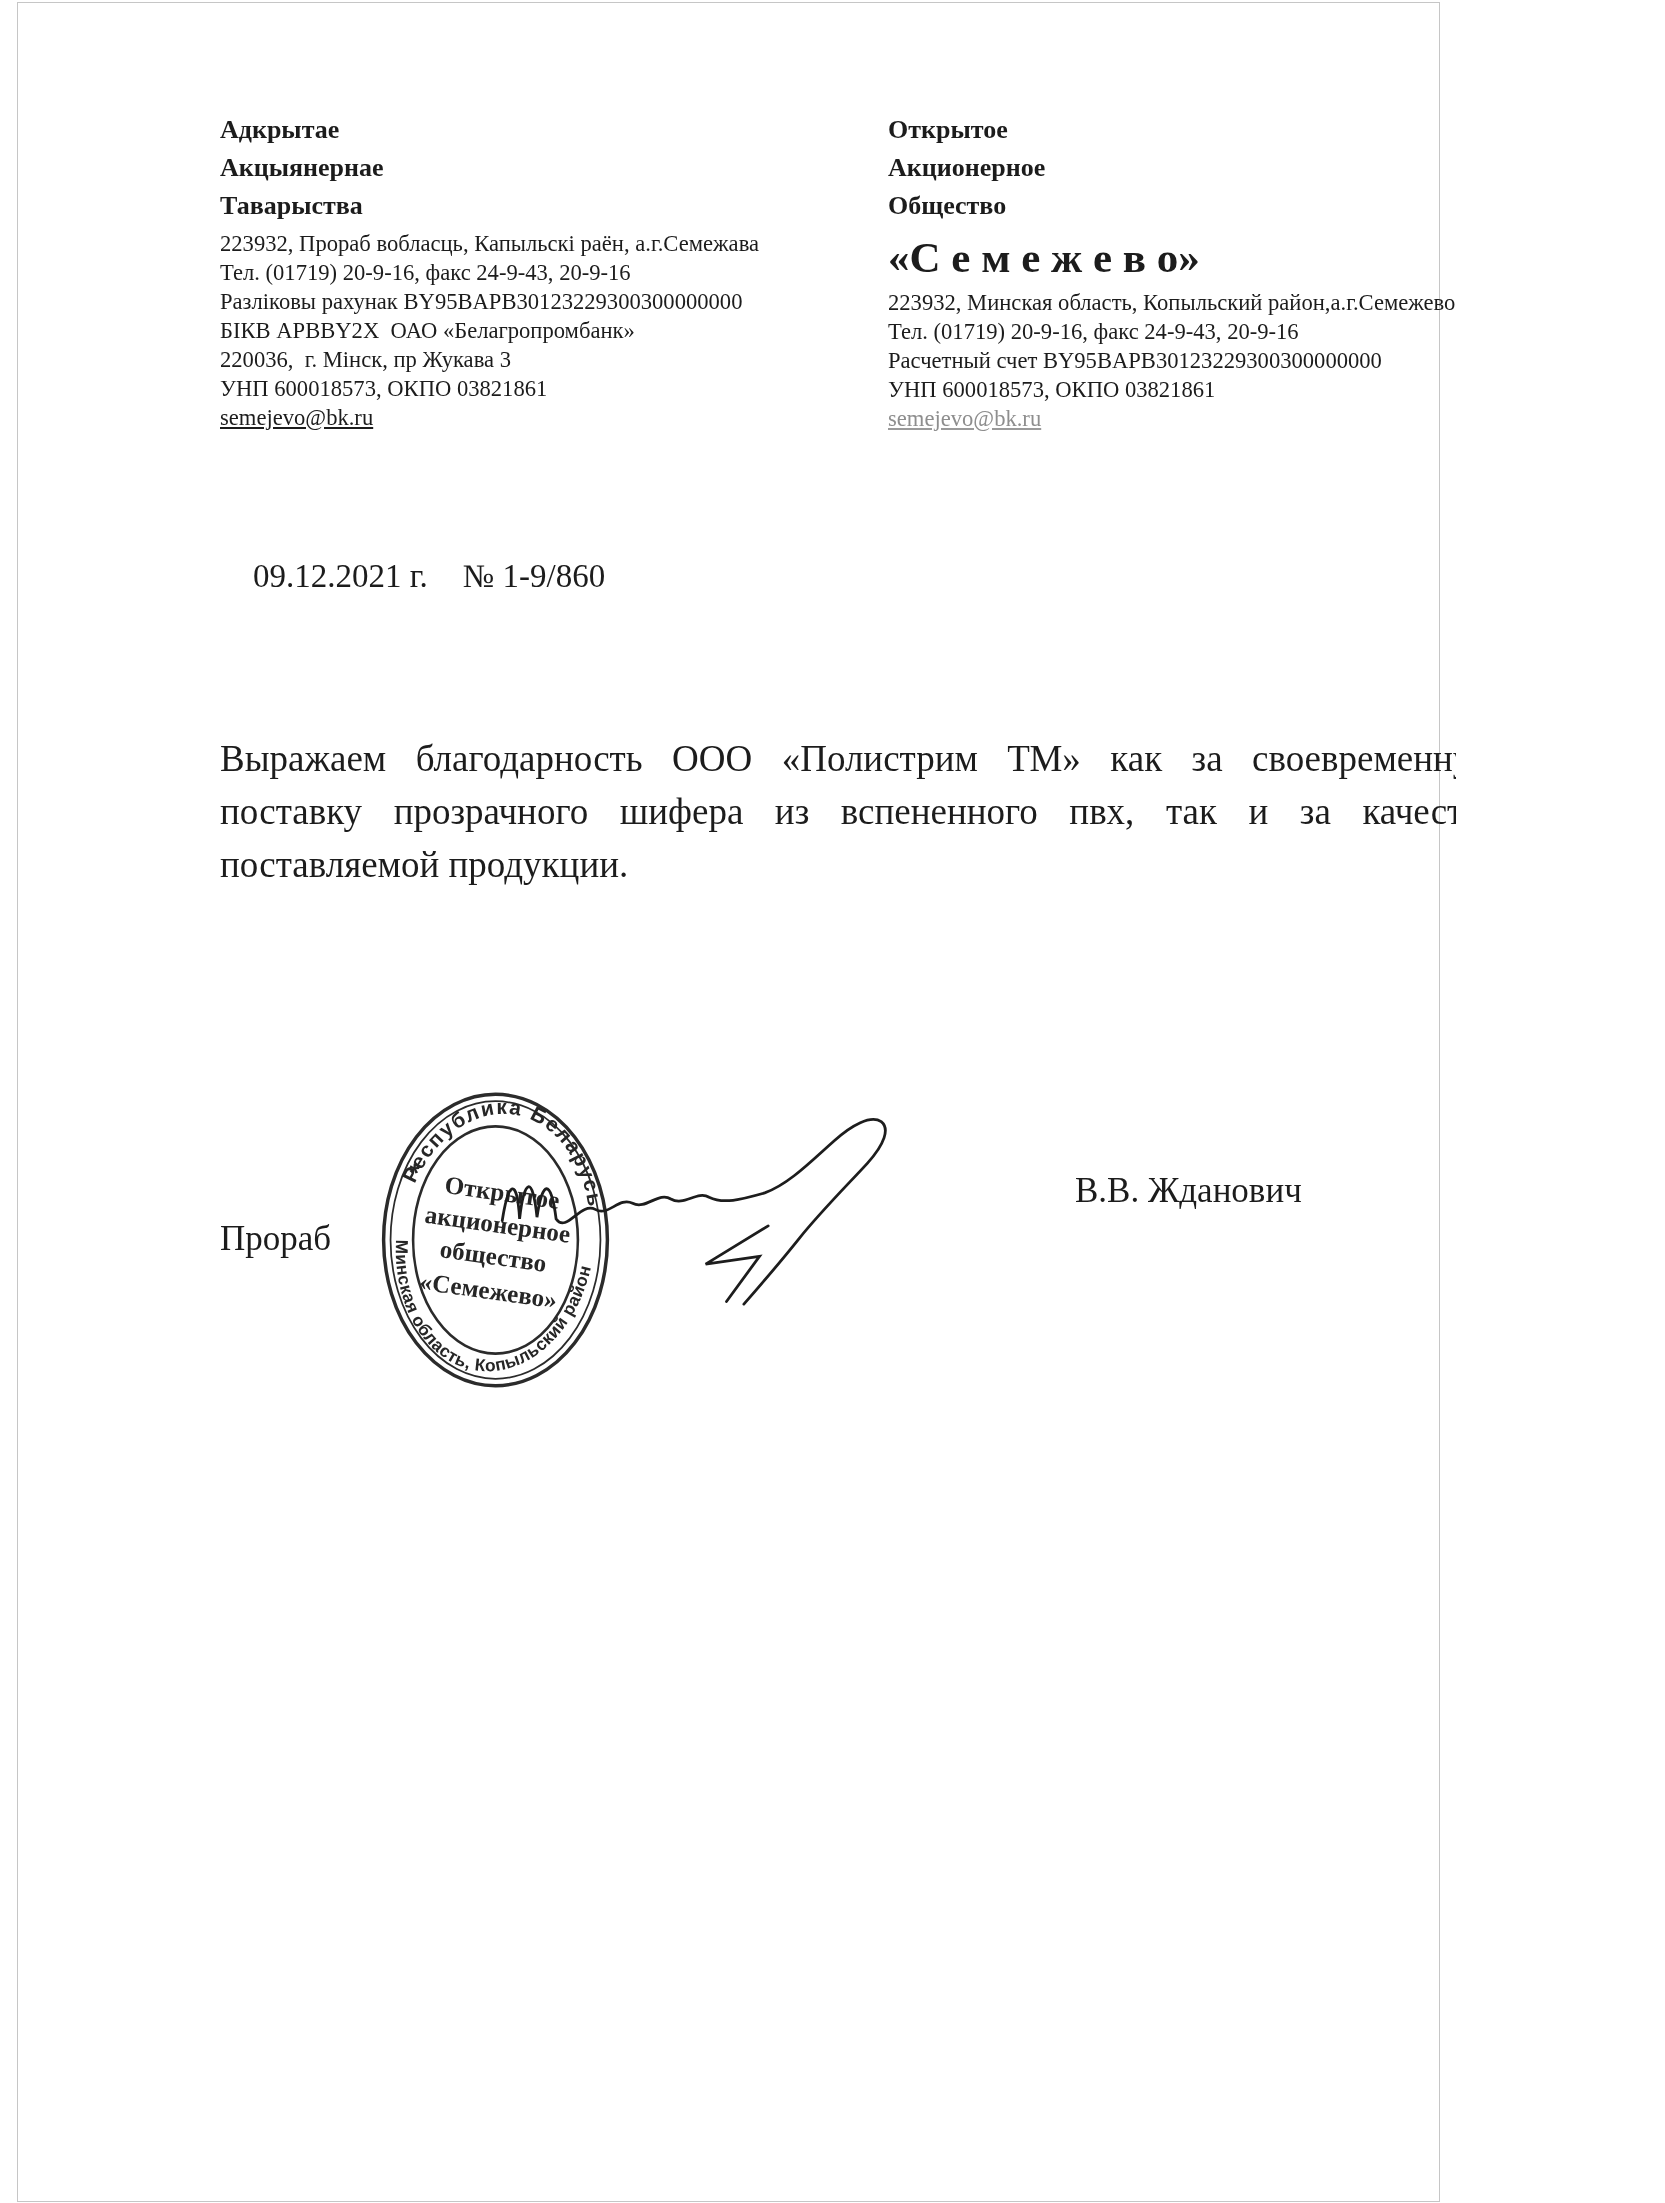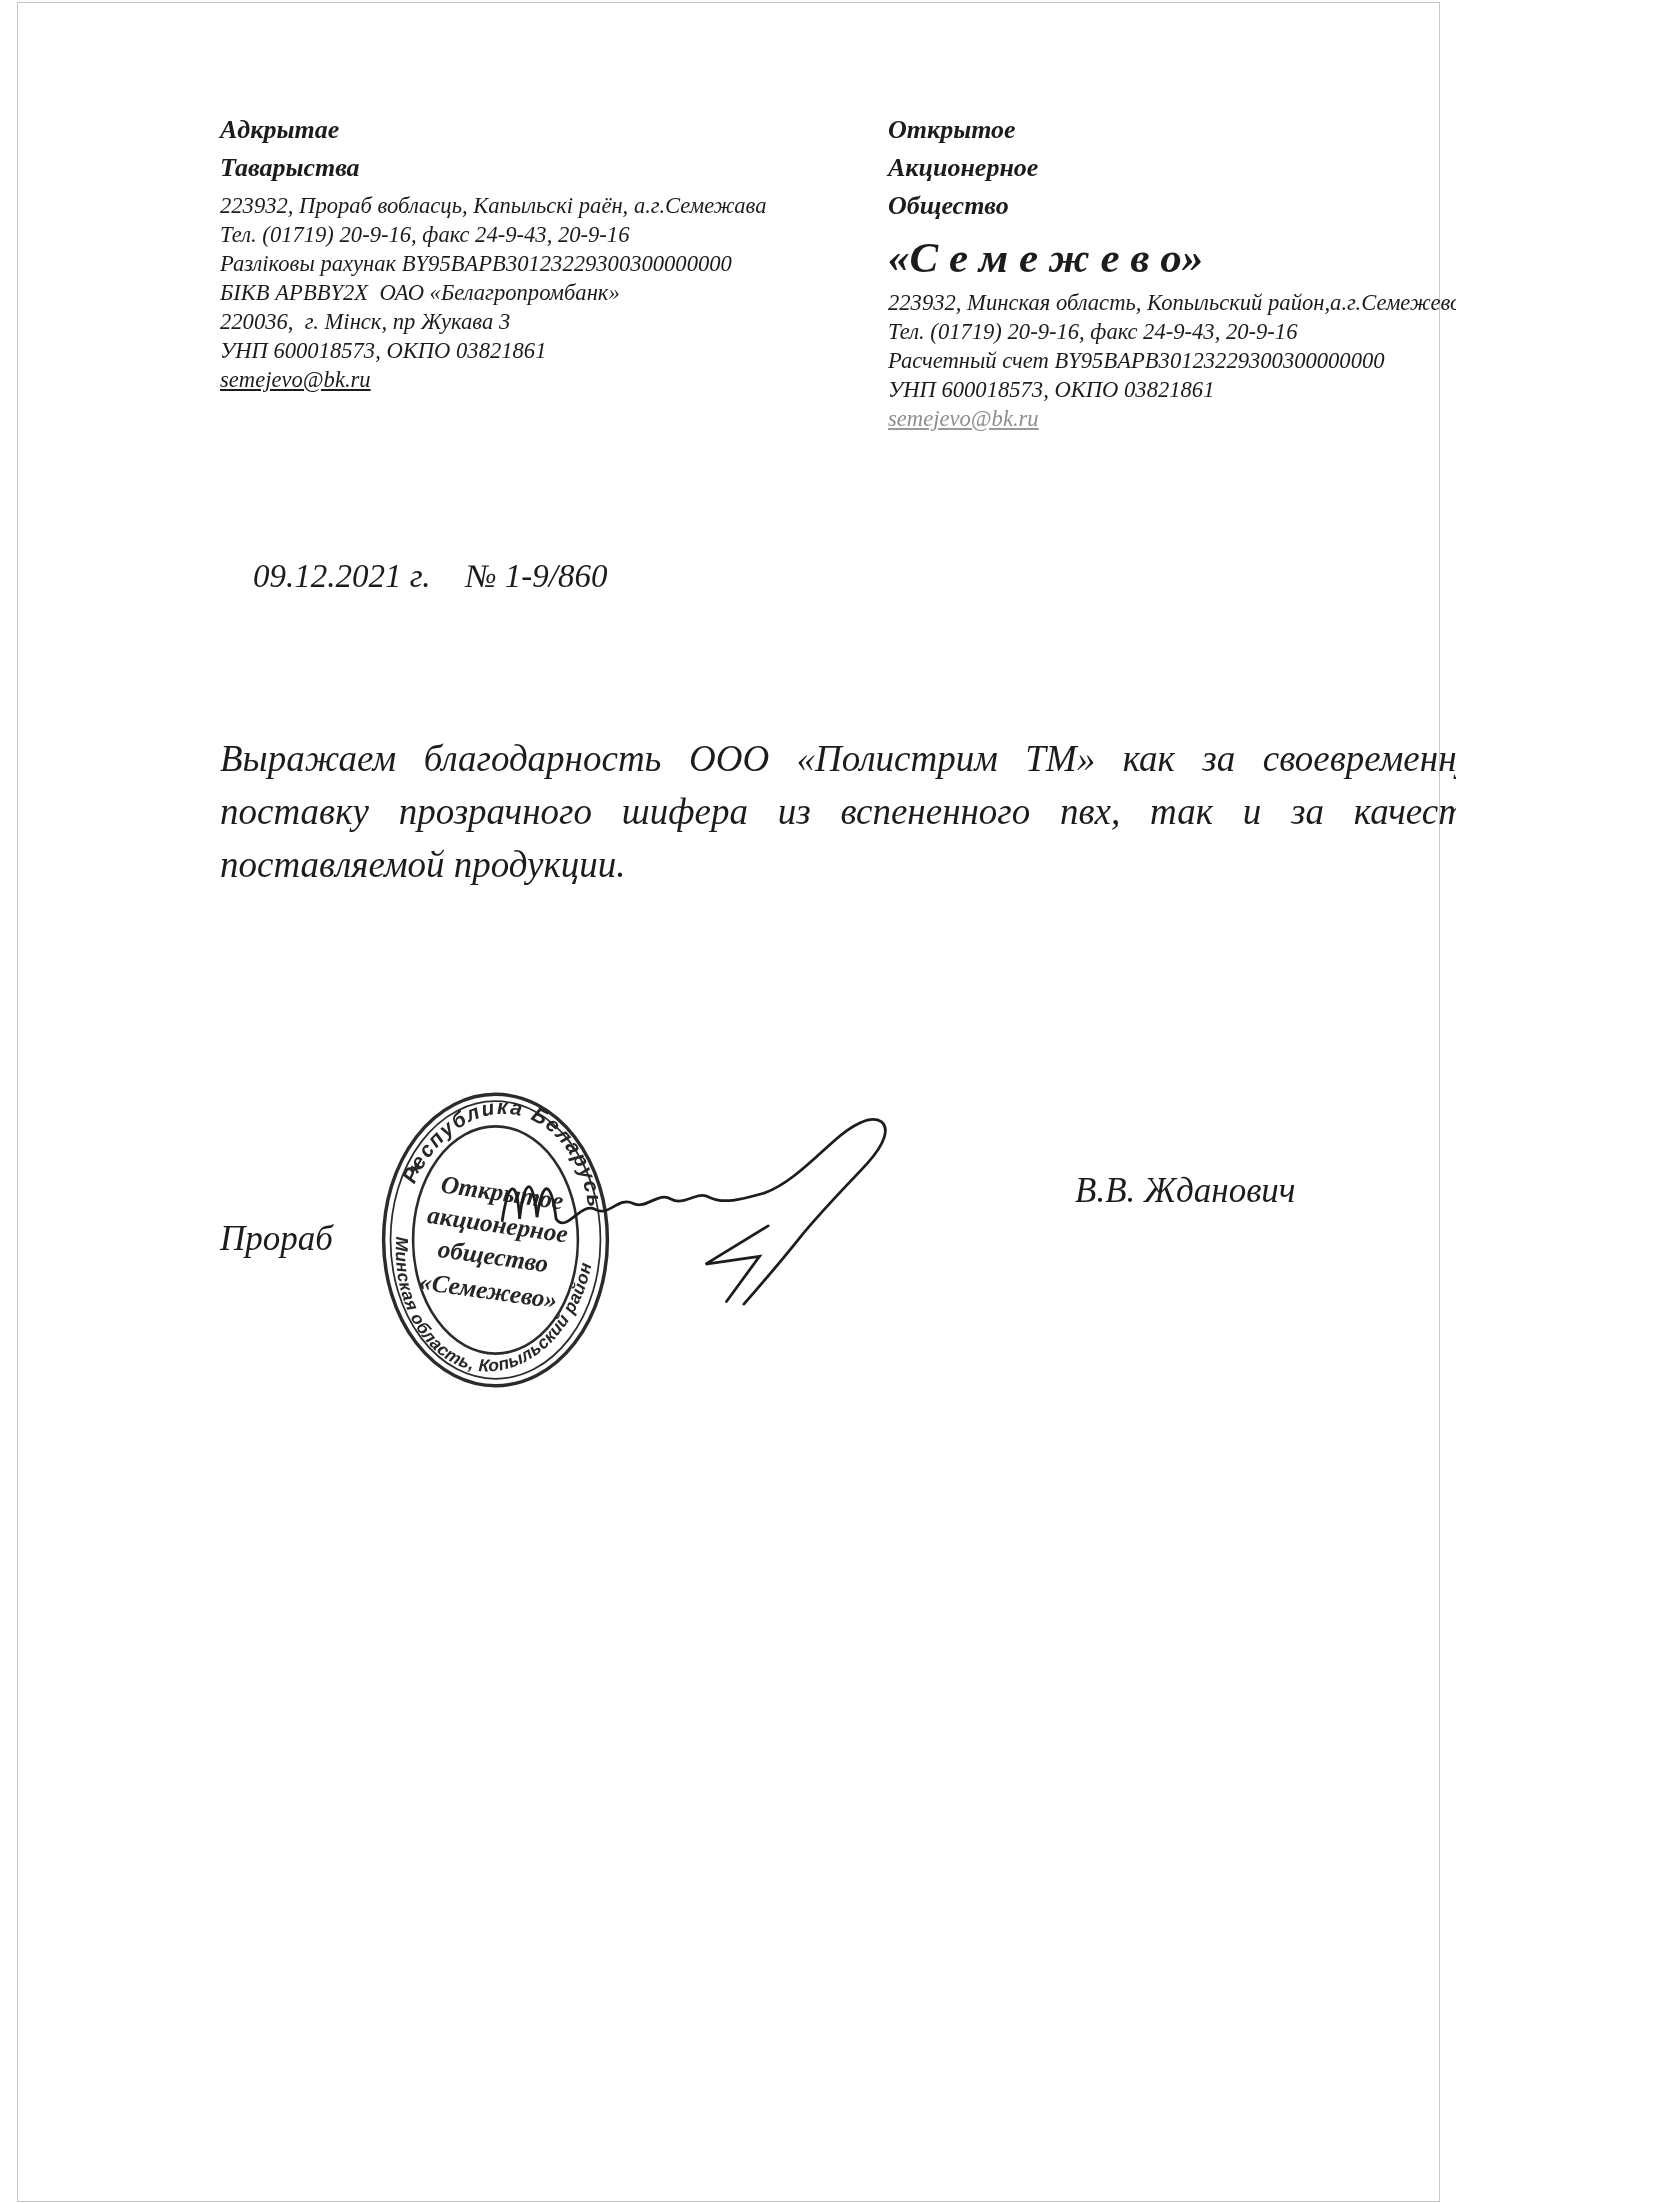--- a/index.html
+++ b/index.html
@@ -3,21 +3,20 @@
 <meta charset="utf-8">
 <style>
   html, body { margin:0; padding:0; background:#ffffff; }
   .page {
     position:relative;
     width:1456px; height:2204px;
     background:#ffffff;
     font-family:"Liberation Serif", serif;
     color:#1c1c1c;
     overflow:hidden;
-    font-style:italic;
   }
   .scan-frame {
     position:absolute; left:17.4px; top:1.7px; right:15.6px; bottom:1.7px;
     border:1.7px solid #c6c6c6;
     pointer-events:none;
   }
 
   
   .lh-col { position:absolute; top:111px; }
   .lh-left  { left:220px; width:556px; }
@@ -72,20 +71,21 @@
   .signature path { fill:none; stroke:#1d1d1d; stroke-width:3.2; stroke-linecap:round; }
 </style>
 </head>
 <body>
 
 <div class="page">
   <div class="scan-frame"></div>
 
   <div class="lh-col lh-left">
     <div class="org-line">Адкрытае</div>
+    <div class="org-line">Акцыянернае</div>
     <div class="org-line">Таварыства</div>
     <div class="detail first">223932, Прораб вобласць, Капыльскі раён, а.г.Семежава</div>
     <div class="detail">Тел. (01719) 20-9-16, факс 24-9-43, 20-9-16</div>
     <div class="detail">Разліковы рахунак BY95BAPB30123229300300000000</div>
     <div class="detail">БІКВ APBBY2X  ОАО «Белагропромбанк»</div>
     <div class="detail">220036,  г. Мінск, пр Жукава 3</div>
     <div class="detail">УНП 600018573, ОКПО 03821861</div>
     <div class="detail"><span class="email">semejevo@bk.ru</span></div>
   </div>
 

